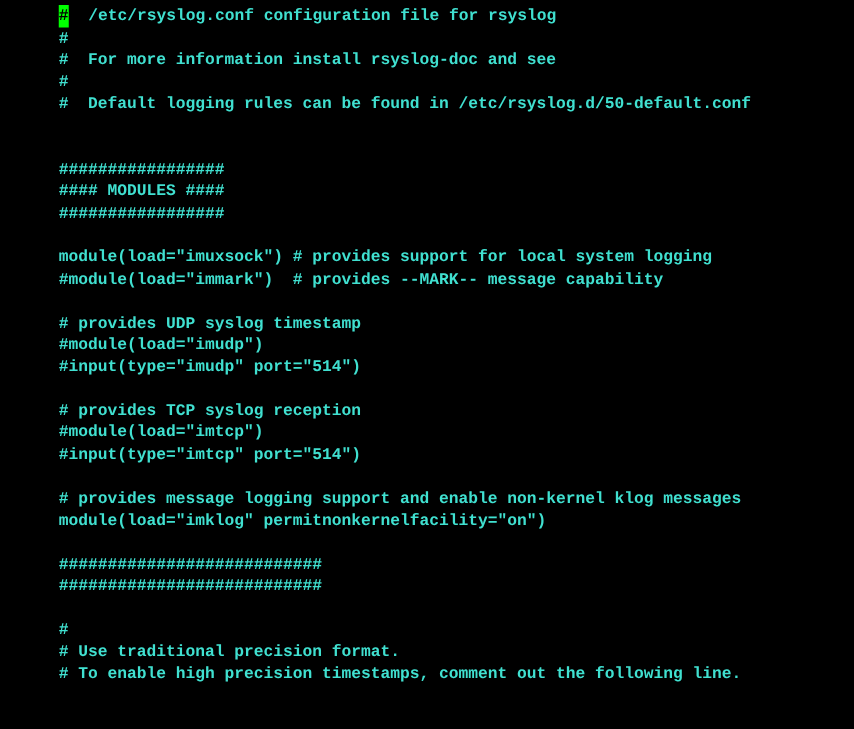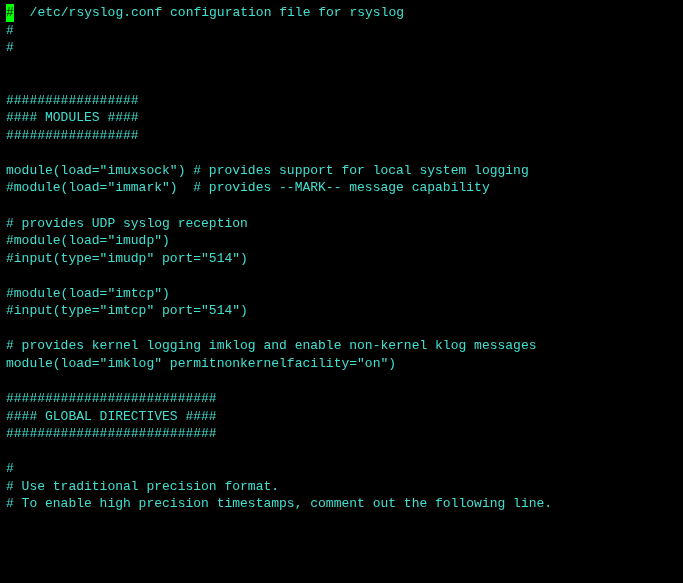--- a/index.html
+++ b/index.html
@@ -13,61 +13,64 @@
       font-size: 13px;
       line-height: 1.35;
       padding: 4px 6px;
       width: 683px;
       height: 583px;
       overflow: hidden;
       color: #40e0d0;
     }
     .line {
       white-space: pre;
-      font-weight: normal;
+      font-weight: bold;
+      margin-left: 41px;
     }
     .comment {
       color: #40e0d0;
     }
     .directive {
       color: #40e0d0;
     }
     .cursor {
       background-color: #00ff00;
       color: #000000;
       display: inline-block;
       width: 8px;
     }
   </style>
 </head>
 <body>
 
 <div id="editor">
     <div class="line"><span class="cursor">#</span><span class="comment">  /etc/rsyslog.conf configuration file for rsyslog</span></div>
     <div class="line"><span class="comment">#</span></div>
+    <div class="line"><span class="comment">#  For more information install rsyslog-doc and see</span></div>
     <div class="line"><span class="comment">#</span></div>
+    <div class="line"><span class="comment">#  Default logging rules can be found in /etc/rsyslog.d/50-default.conf</span></div>
     <div class="line"><span class="comment">&nbsp;</span></div>
     <div class="line"><span class="comment">&nbsp;</span></div>
     <div class="line"><span class="comment">#################</span></div>
     <div class="line"><span class="comment">#### MODULES ####</span></div>
     <div class="line"><span class="comment">#################</span></div>
     <div class="line"><span class="comment">&nbsp;</span></div>
     <div class="line"><span class="directive">module(load="imuxsock") # provides support for local system logging</span></div>
     <div class="line"><span class="comment">#module(load="immark")  # provides --MARK-- message capability</span></div>
     <div class="line"><span class="comment">&nbsp;</span></div>
-    <div class="line"><span class="comment"># provides UDP syslog reception</span></div>
+    <div class="line"><span class="comment"># provides UDP syslog timestamp</span></div>
     <div class="line"><span class="comment">#module(load="imudp")</span></div>
     <div class="line"><span class="comment">#input(type="imudp" port="514")</span></div>
     <div class="line"><span class="comment">&nbsp;</span></div>
+    <div class="line"><span class="comment"># provides TCP syslog reception</span></div>
     <div class="line"><span class="comment">#module(load="imtcp")</span></div>
     <div class="line"><span class="comment">#input(type="imtcp" port="514")</span></div>
     <div class="line"><span class="comment">&nbsp;</span></div>
-    <div class="line"><span class="comment"># provides kernel logging imklog and enable non-kernel klog messages</span></div>
+    <div class="line"><span class="comment"># provides message logging support and enable non-kernel klog messages</span></div>
     <div class="line"><span class="directive">module(load="imklog" permitnonkernelfacility="on")</span></div>
     <div class="line"><span class="comment">&nbsp;</span></div>
     <div class="line"><span class="comment">###########################</span></div>
-    <div class="line"><span class="comment">#### GLOBAL DIRECTIVES ####</span></div>
     <div class="line"><span class="comment">###########################</span></div>
     <div class="line"><span class="comment">&nbsp;</span></div>
     <div class="line"><span class="comment">#</span></div>
     <div class="line"><span class="comment"># Use traditional precision format.</span></div>
     <div class="line"><span class="comment"># To enable high precision timestamps, comment out the following line.</span></div>
   </div>
 
 </body></html>

